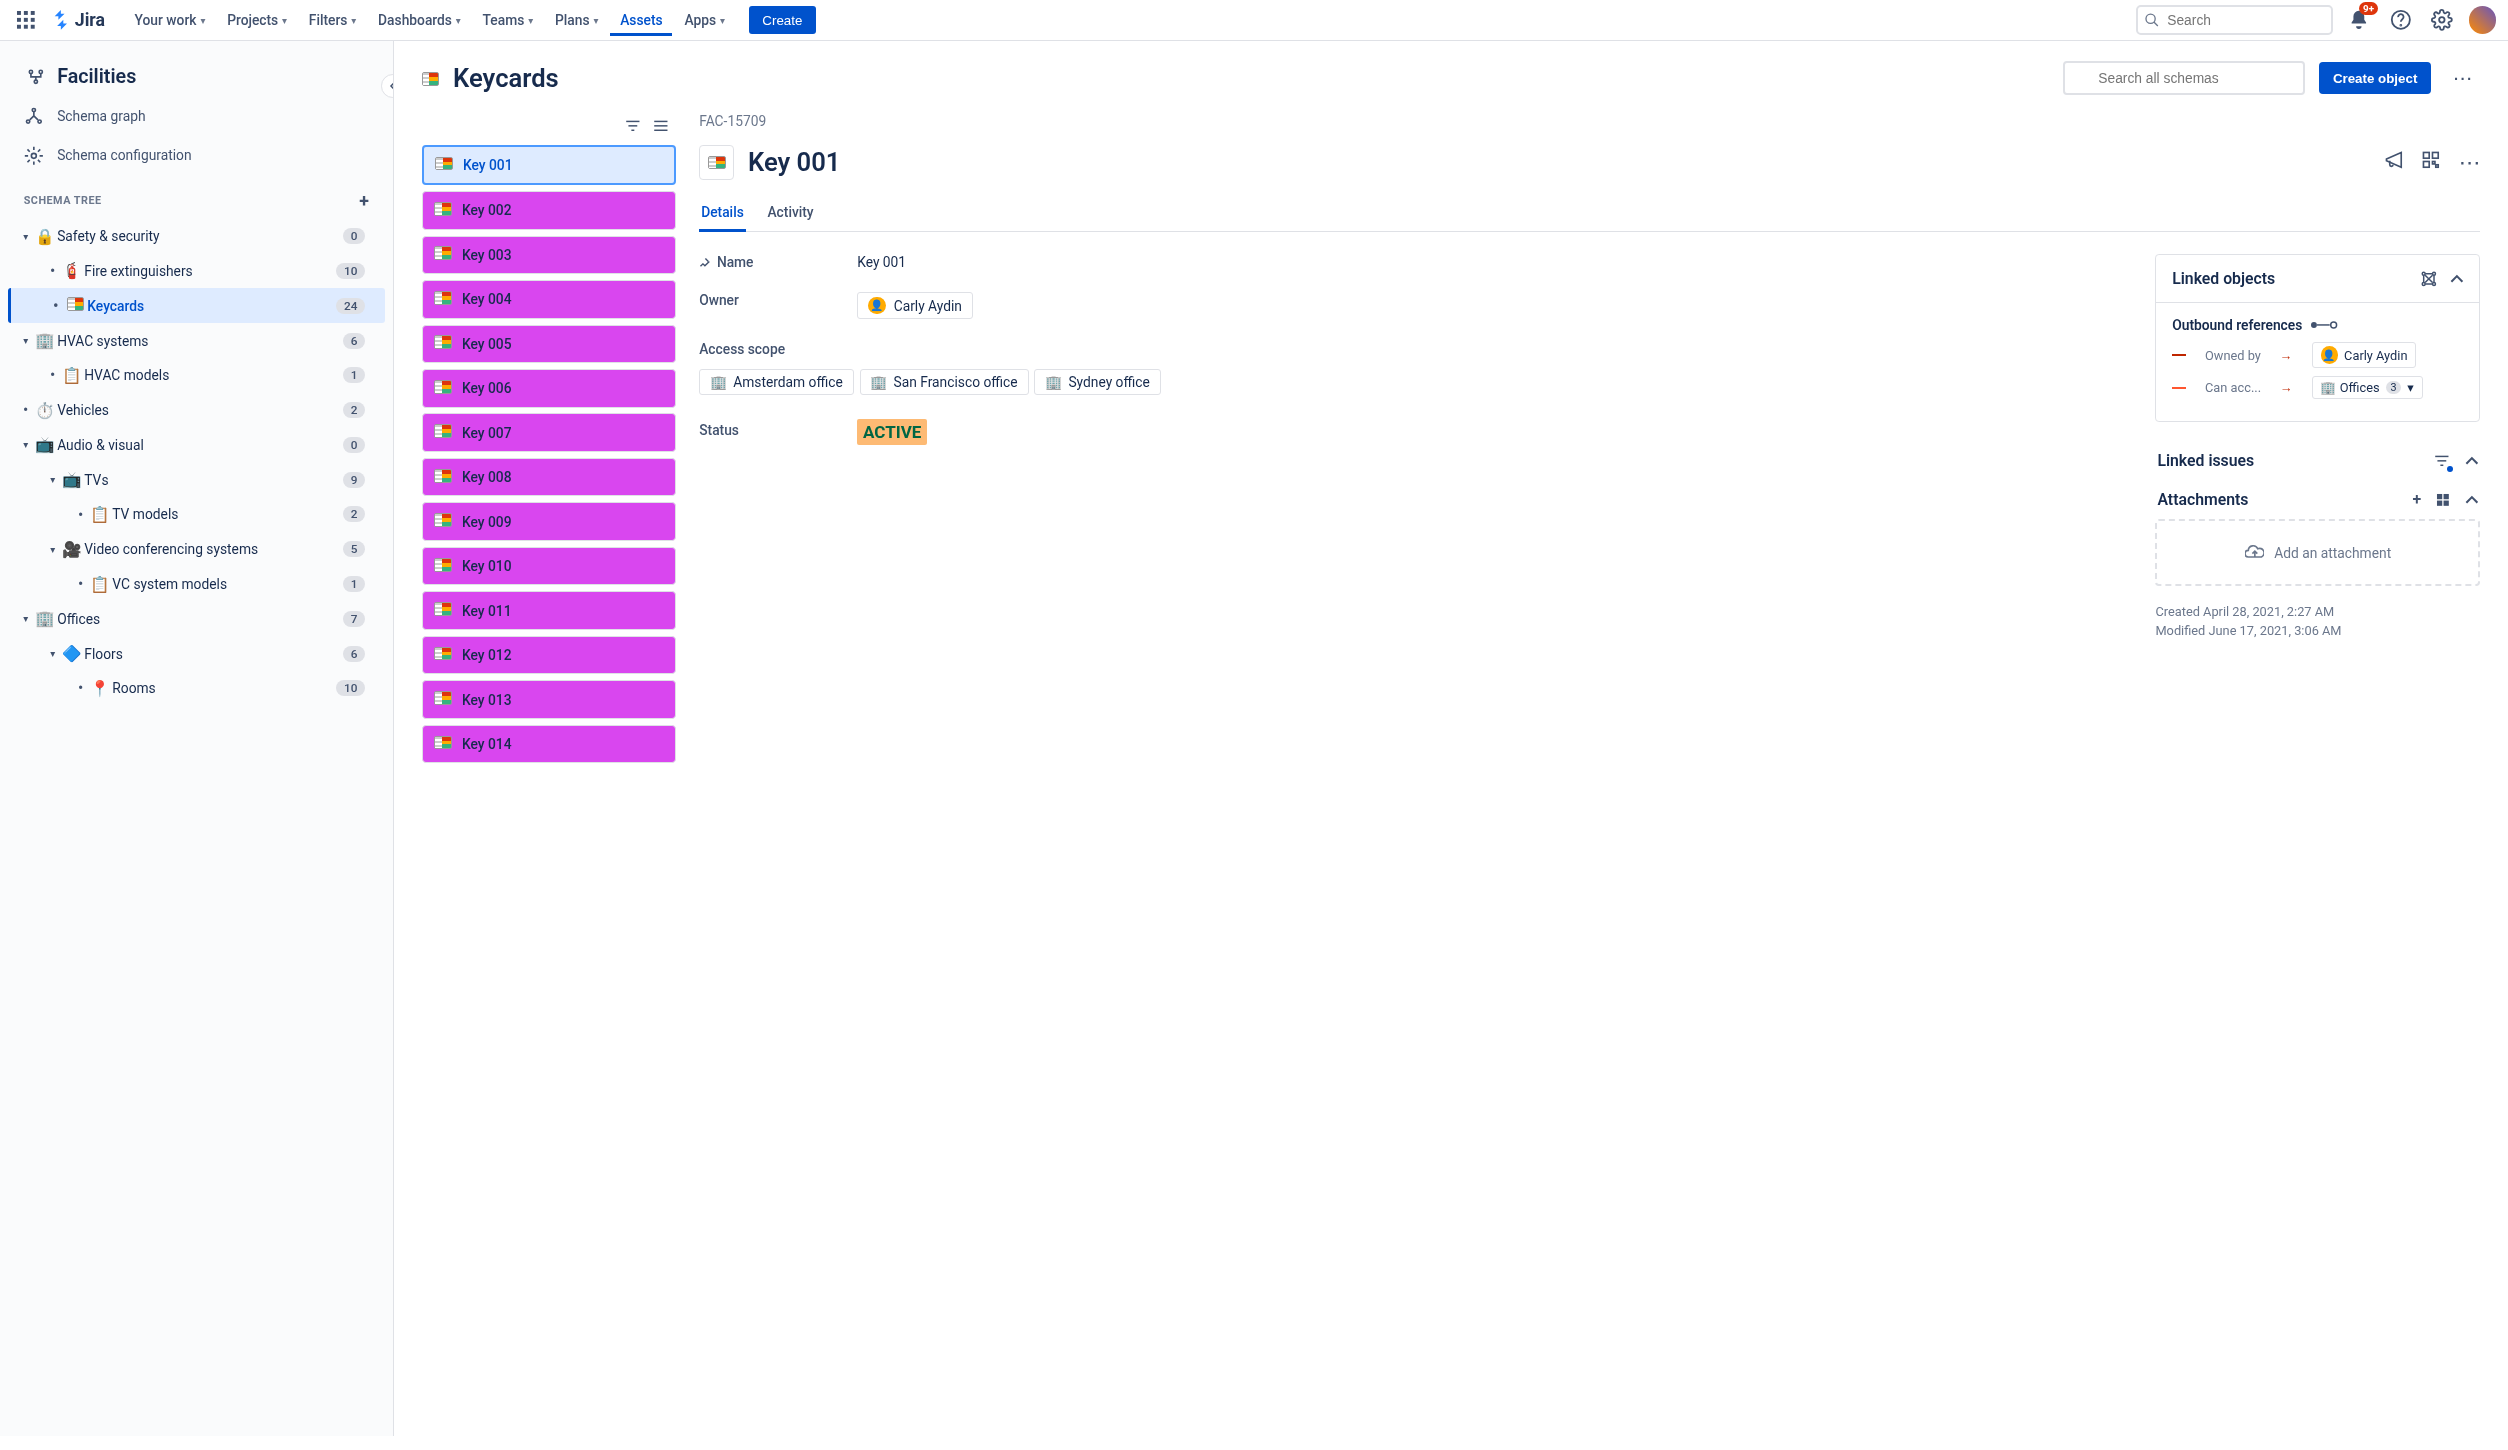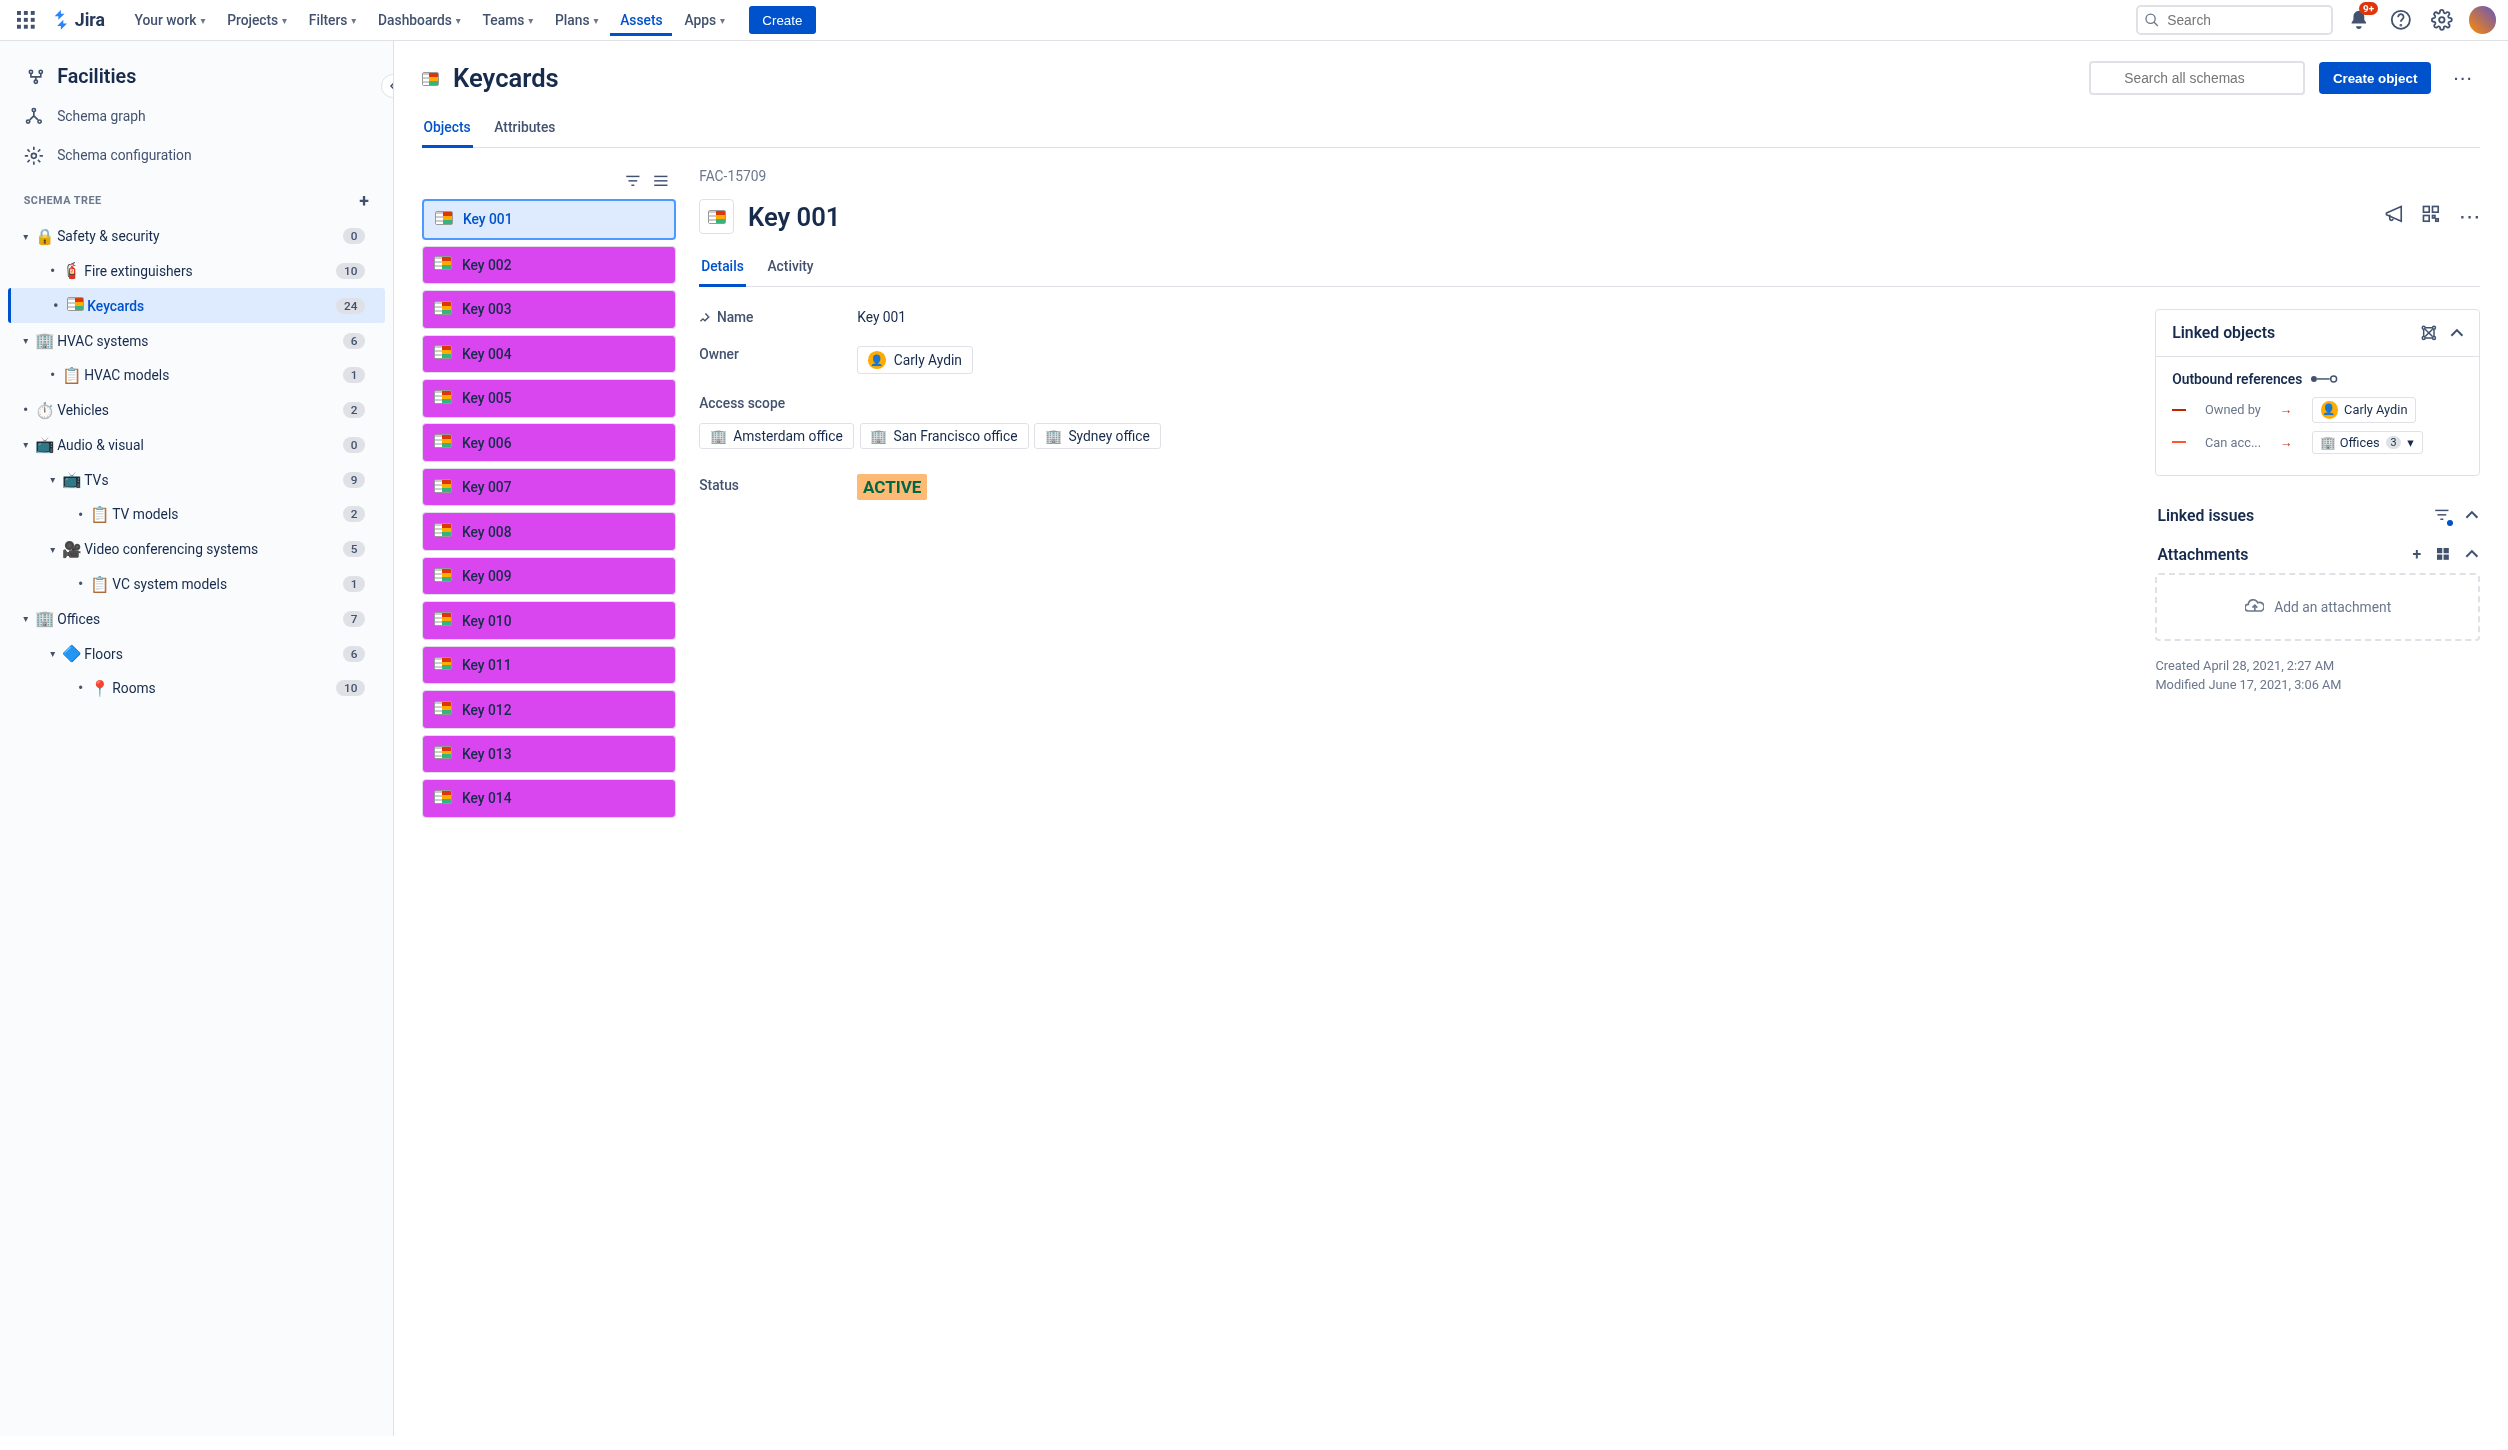--- a/index.html
+++ b/index.html
@@ -41,21 +41,21 @@
 .tree-icon { width: 23.6px; font-size: 15.8px; text-align: center; }
 .tree-label { flex: 1; }
 .tree-count { background: #DFE1E6; color: #42526E; font-size: 11.8px; font-weight: 500; border-radius: 9.9px; padding: 1px 7.9px; margin-right: 7.9px;}
 
 
 .content { flex: 1; display: flex; flex-direction: column; overflow: hidden; padding: 19.7px 27.6px; }
 .page-head { display: flex; align-items: center; gap: 13.8px; margin-bottom: 17.7px; }
 .page-icon { font-size: 21.7px; }
 .page-title { font-size: 25.6px; font-weight: 600; }
 .page-head-right { margin-left: auto; display: flex; align-items: center; gap: 13.8px; }
-.schema-search { width: 216px; padding: 7.9px 9.9px 7.9px 33px; border: 2px solid #DFE1E6; border-radius: 3.9px; font-size: 13.8px; position: relative; }
+.schema-search { width: 242px; padding: 7.9px 9.9px 7.9px 33px; border: 2px solid #DFE1E6; border-radius: 3.9px; font-size: 13.8px; position: relative; }
 .schema-search-wrap { position: relative; }
 .schema-search-wrap .sicon { position: absolute; left: 9.9px; top: 50%; transform: translateY(-50%); color: #6B778C; font-size: 15.8px;}
 .create-obj-btn { background: #0052CC; color: #fff; font-weight: 600; padding: 8.9px 13.8px; border-radius: 3.9px; cursor: pointer; border: none;}
 .dots-btn { font-size: 19.7px; color: #42526E; cursor: pointer; padding: 3.9px 7.9px;}
 .tabs { display: flex; gap: 19.7px; border-bottom: 1px solid #DFE1E6; margin-bottom: 19.7px; }
 .tab { padding: 5.9px 2px 9.9px; color: #42526E; cursor: pointer; font-weight: 500; }
 .tab.active { color: #0052CC; border-bottom: 3px solid #0052CC; margin-bottom: -1px;}
 
 .inner-cols { display: flex; gap: 23.6px; flex: 1; overflow: hidden; }
 .obj-list-col { width: 254px; flex-shrink: 0; display: flex; flex-direction: column; }
@@ -356,24 +356,20 @@
                 <line x1="21" y1="21" x2="15" y2="15"></line>
               </svg>
           </span>
           <input class="schema-search" placeholder="Search all schemas" style="">
         </div>
         <button class="create-obj-btn">Create object</button>
         <span class="dots-btn">⋯</span>
       </div>
     </div>
 
-    <div class="tabs" id="page-tabs">
-        <div class="tab active">Objects</div>
-        <div class="tab">Attributes</div>
-      </div>
 
     <div class="inner-cols">
 
       <div class="obj-list-col">
         <div class="obj-list-toolbar">
           <span>
             <svg width="17.7" height="17.7" viewBox="0 0 24 24" stroke="#42526E" stroke-width="2" fill="none">
                 <line x1="3" y1="6" x2="21" y2="6"></line>
                 <line x1="6" y1="12" x2="18" y2="12"></line>
                 <line x1="10" y1="18" x2="14" y2="18"></line>

